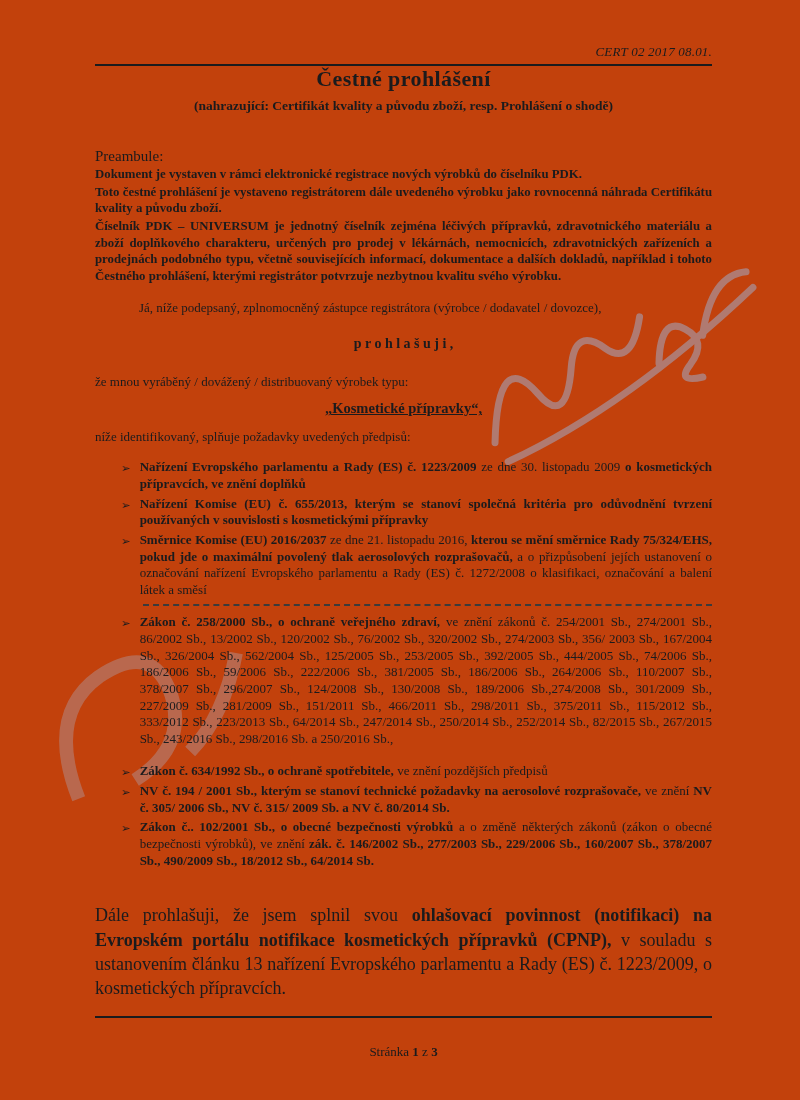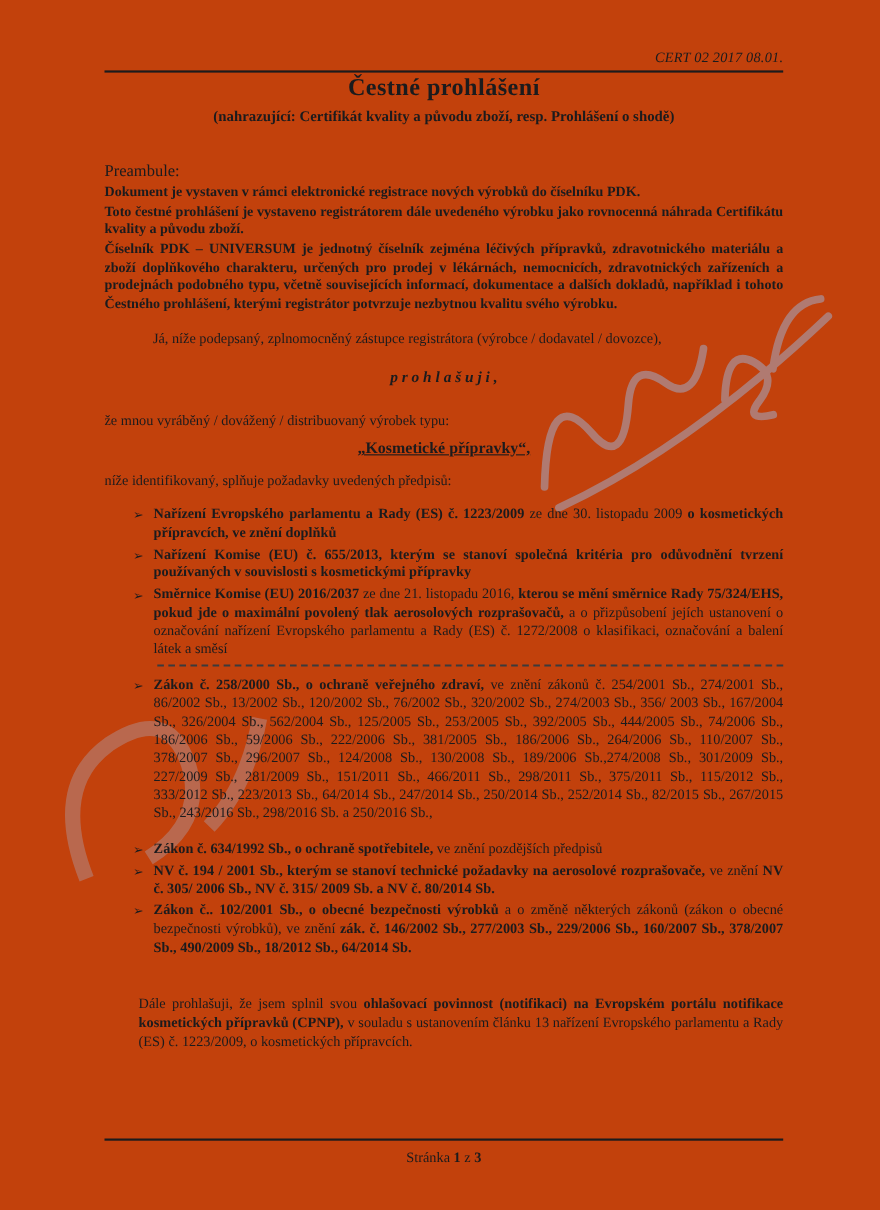--- a/index.html
+++ b/index.html
@@ -61,21 +61,20 @@
   .decl-intro {
     margin-top:16px;
     font-size:13px;
     text-indent:44px;
   }
   .decl-verb {
     margin-top:20px;
     text-align:center;
     font-size:14px;
     font-weight:bold;
-    font-style:italic;
   }
   .product-intro {
     margin-top:22px;
     font-size:13px;
   }
   .product-type {
     margin-top:10px;
     text-align:center;
     font-size:14.5px;
     font-weight:bold;
@@ -104,32 +103,31 @@
   .bullet .btext { flex:1 1 auto; }
   .dashed-divider {
     border:none;
     border-top:2px dashed #3a3a3c;
     margin:6px 0 8px 22px;
   }
   .group-gap { margin-bottom:16px; }
   
   .closing {
     margin-top:34px;
-    font-size:13px;
+    font-size:18px;
     line-height:1.35;
     text-align:justify;
-    margin-left:31px;
   }
   
   .footer {
     position:absolute;
     left:95px; right:88px; bottom:40px;
     border-top:2px solid #1b1b1d;
     text-align:center;
-    padding-top:7px;
+    padding-top:26px;
     font-size:13px;
   }
   
   .wm { position:absolute; pointer-events:none; }
   .wm-top { left:462px; top:282px; width:320px; transform:rotate(-17deg); }
   .wm-bottom { left:36px; top:600px; width:235px; transform:rotate(-9deg); }
   b { font-weight:bold; }
 </style>
 </head>
 <body>

